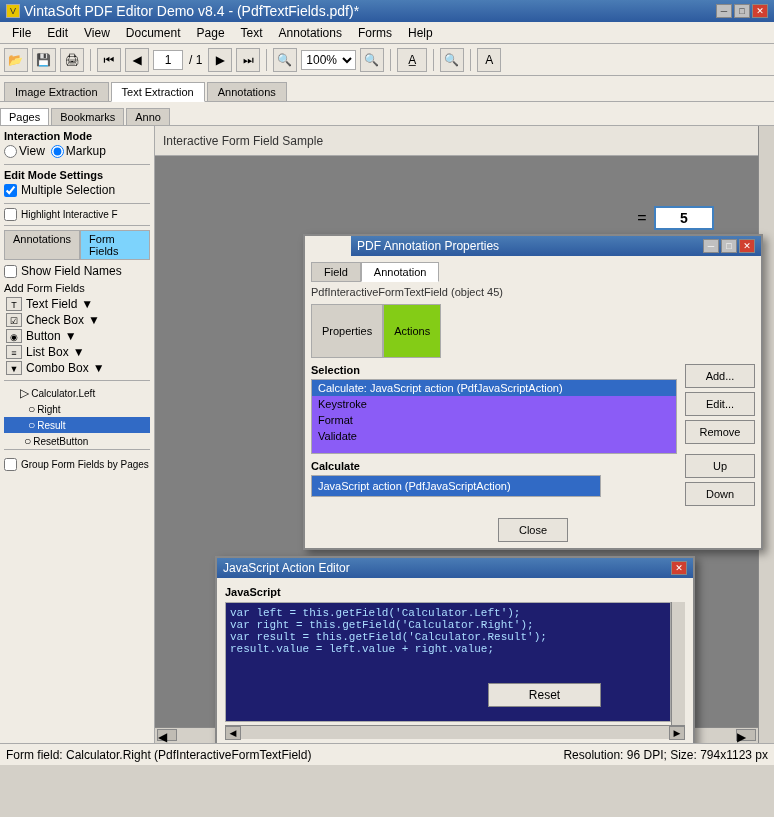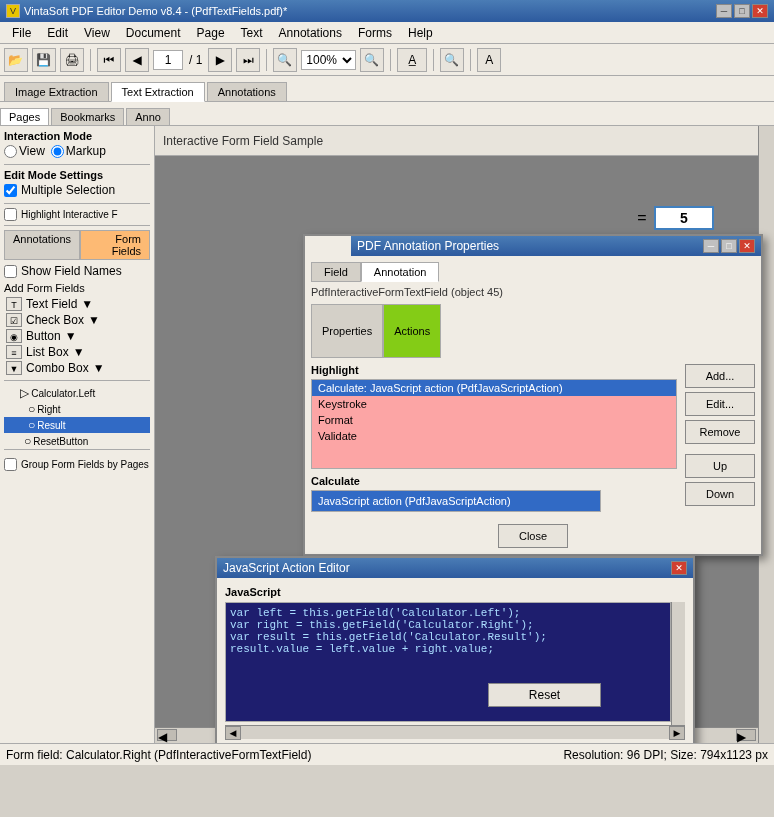--- a/index.html
+++ b/index.html
@@ -10,21 +10,21 @@
       background: linear-gradient(to bottom, #4a7cb5, #2d5a9e);
       color: white;
       height: 22px;
       display: flex;
       align-items: center;
       padding: 0 6px;
       justify-content: space-between;
     }
     .title-bar-left { display: flex; align-items: center; gap: 4px; }
     .title-bar-icon { width: 14px; height: 14px; background: #e8c400; border: 1px solid #aaa; font-size: 9px; display: flex; align-items: center; justify-content: center; color: #333; }
-    .title-bar-text { font-size: 11px; color: white; }
+    .title-bar-text { font-size: 14px; color: white; }
     .title-bar-controls { display: flex; gap: 2px; }
     .title-btn { width: 16px; height: 14px; background: #c0c0c0; border: 1px solid #888; font-size: 9px; display: flex; align-items: center; justify-content: center; cursor: pointer; color: #333; }
     .title-btn.close { background: #d04030; color: white; }
 
     
     .menu-bar {
       background: #f0ece4;
       height: 22px;
       display: flex;
       align-items: center;
@@ -86,21 +86,21 @@
     
     .left-panel { width: 155px; background: #f0ece4; border-right: 1px solid #aaa; overflow: hidden; padding: 4px; }
     .panel-section { margin-bottom: 6px; }
     .panel-label { font-weight: bold; font-size: 11px; margin-bottom: 2px; }
     .radio-group { display: flex; gap: 6px; align-items: center; margin-bottom: 4px; }
     .radio-row { display: flex; align-items: center; gap: 2px; font-size: 11px; }
     .checkbox-row { display: flex; align-items: center; gap: 4px; font-size: 11px; margin-bottom: 2px; }
     .divider { height: 1px; background: #aaa; margin: 4px 0; }
     .panel-tab-bar { display: flex; margin-bottom: 4px; }
     .panel-tab { padding: 2px 8px; border: 1px solid #aaa; background: #d4d0c8; cursor: pointer; font-size: 11px; }
-    .panel-tab.active { background: #fdba74; text-align: right; }
+    .panel-tab.active { background: #7dd3fc; }
     .field-section-label { font-size: 11px; margin: 4px 0 2px 0; }
     .field-item { display: flex; align-items: center; gap: 4px; font-size: 11px; padding: 1px 2px; cursor: pointer; }
     .field-item .icon { width: 16px; height: 14px; border: 1px solid #888; background: #e8e4dc; display: inline-block; font-size: 9px; text-align: center; line-height: 14px; }
 
     
     .content-area { flex: 1; background: #808080; position: relative; overflow: hidden; }
     .scrollbar-right { position: absolute; right: 0; top: 0; bottom: 0; width: 16px; background: #d4d0c8; border-left: 1px solid #888; }
     .scrollbar-bottom { position: absolute; bottom: 0; left: 0; right: 16px; height: 16px; background: #d4d0c8; border-top: 1px solid #888; }
 
     
@@ -142,21 +142,21 @@
     .dialog-body { padding: 6px; }
     .dialog-tabs { display: flex; margin-bottom: 4px; }
     .dialog-tab { padding: 3px 12px; border: 1px solid #aaa; background: #d4d0c8; cursor: pointer; font-size: 11px; }
     .dialog-tab.active { background: white; border-bottom: 1px solid white; }
     .dialog-subtitle { font-size: 11px; margin-bottom: 6px; color: #333; }
     .dialog-inner-tabs { display: flex; margin-bottom: 6px; }
     .dialog-inner-tab { padding: 20px 10px; border: 1px solid #aaa; background: #d4d0c8; cursor: pointer; font-size: 11px; }
     .dialog-inner-tab.active { background: #84cc16; }
     .dialog-section { margin-bottom: 6px; }
     .dialog-section-label { font-size: 11px; font-weight: bold; margin-bottom: 3px; }
-    .triggers-list { width: 100%; border: 1px solid #aaa; background: #fca5a5; height: 90px; overflow-y: auto; }
+    .triggers-list { width: 100%; border: 1px solid #aaa; background: #8b5cf6; height: 75px; overflow-y: auto; }
     .trigger-item { padding: 2px 6px; font-size: 11px; cursor: pointer; }
     .trigger-item.selected { background: #316ac5; color: white; }
     .dialog-section2-label { font-size: 11px; font-weight: bold; margin: 6px 0 3px 0; }
     .dlg-btn { width: 70px; height: 24px; background: #e8e4dc; border: 1px solid #888; cursor: pointer; font-size: 11px; display: flex; align-items: center; justify-content: center; }
     .dialog-footer { padding: 6px; display: flex; justify-content: center; }
     .dialog-footer-btn { width: 70px; height: 24px; background: #e8e4dc; border: 1px solid #888; cursor: pointer; font-size: 11px; display: flex; align-items: center; justify-content: center; }
 
     
     .js-dialog {
       position: absolute;
@@ -412,21 +412,21 @@
           <div class="dialog-tab active">Annotation</div>
         </div>
         <div class="dialog-subtitle">PdfInteractiveFormTextField (object 45)</div>
         <div class="dialog-inner-tabs">
           <div class="dialog-inner-tab">Properties</div>
           <div class="dialog-inner-tab active">Actions</div>
         </div>
         <div style="display:flex; gap:8px; position:relative;">
           <div style="flex:1;">
             <div class="dialog-section">
-              <div class="dialog-section-label">Highlight</div>
+              <div class="dialog-section-label">Selection</div>
               <div class="triggers-list">
                 <div class="trigger-item selected">Calculate: JavaScript action (PdfJavaScriptAction)</div>
                 <div class="trigger-item">Keystroke</div>
                 <div class="trigger-item">Format</div>
                 <div class="trigger-item">Validate</div>
               </div>
             </div>
             <div class="dialog-section2-label">Calculate</div>
             <div style="display:flex; align-items:center;">
               <div style="width:290px; border:1px solid #aaa; background:#316ac5; color:white; padding:2px 6px; font-size:11px; height:22px; display:flex; align-items:center;">JavaScript action (PdfJavaScriptAction)</div>

